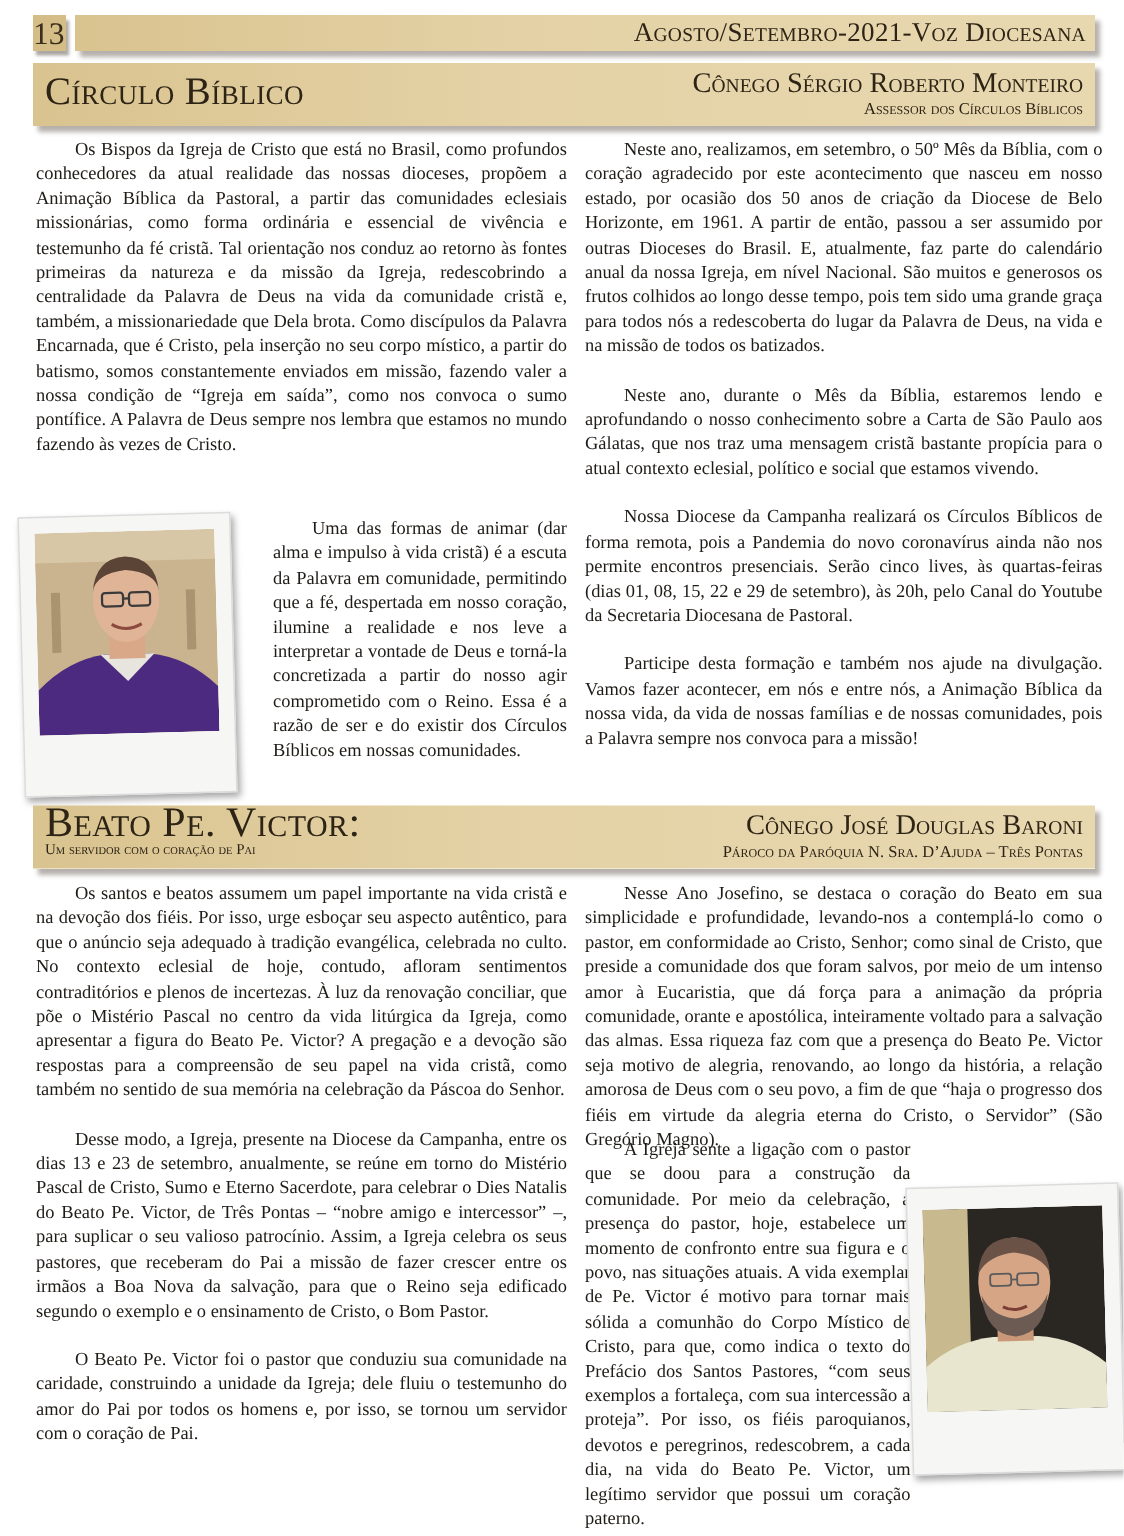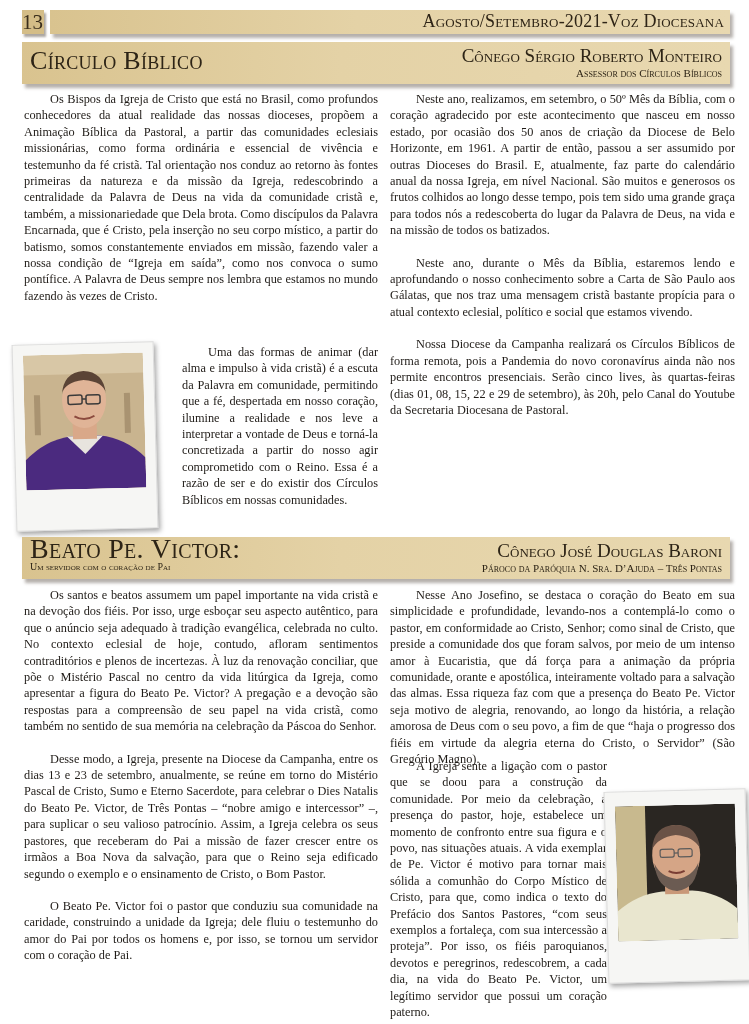--- a/index.html
+++ b/index.html
@@ -110,20 +110,21 @@
 </div>
 
 <div class="col wrap-left">
   <p>Uma das formas de animar (dar alma e impulso à vida cristã) é a escuta da Palavra em comunidade, permitindo que a fé, despertada em nosso coração, ilumine a realidade e nos leve a interpretar a vontade de Deus e torná-la concretizada a partir do nosso agir comprometido com o Reino. Essa é a razão de ser e do existir dos Círculos Bíblicos em nossas comunidades.</p>
 </div>
 
 <div class="col col2">
   <p>Neste ano, realizamos, em setembro, o 50º Mês da Bíblia, com o coração agradecido por este acontecimento que nasceu em nosso estado, por ocasião dos 50 anos de criação da Diocese de Belo Horizonte, em 1961. A partir de então, passou a ser assumido por outras Dioceses do Brasil. E, atualmente, faz parte do calendário anual da nossa Igreja, em nível Nacional.  São muitos e generosos os frutos colhidos ao longo desse tempo, pois tem sido uma grande graça para todos nós a redescoberta do lugar da Palavra de Deus, na vida e na missão de todos os batizados.</p>
   <p>Neste ano, durante o Mês da Bíblia, estaremos lendo e aprofundando o nosso conhecimento sobre a Carta de São Paulo aos Gálatas, que nos traz uma mensagem cristã bastante propícia para o atual contexto eclesial, político e social que estamos vivendo.</p>
   <p>Nossa Diocese da Campanha realizará os Círculos Bíblicos de forma remota, pois a Pandemia do novo coronavírus ainda não nos permite encontros presenciais. Serão cinco lives, às quartas-feiras (dias 01, 08, 15, 22 e 29 de setembro), às 20h, pelo Canal do Youtube da Secretaria Diocesana de Pastoral.</p>
+  <p>Participe desta formação e também nos ajude na divulgação. Vamos fazer acontecer, em nós e entre nós, a Animação Bíblica da nossa vida, da vida de nossas famílias e de nossas comunidades, pois a Palavra sempre nos convoca para a missão!</p>
 </div>
 
 <div class="bar sec2-bar">
   <span class="sec-title two-line">Beato Pe. Victor:</span>
   <span class="sec-subtitle">Um servidor com o coração de Pai</span>
   <span class="author">Cônego José Douglas Baroni</span>
   <span class="author-role">Pároco da Paróquia N. Sra. D’Ajuda – Três Pontas</span>
 </div>
 
 <div class="col col3">

